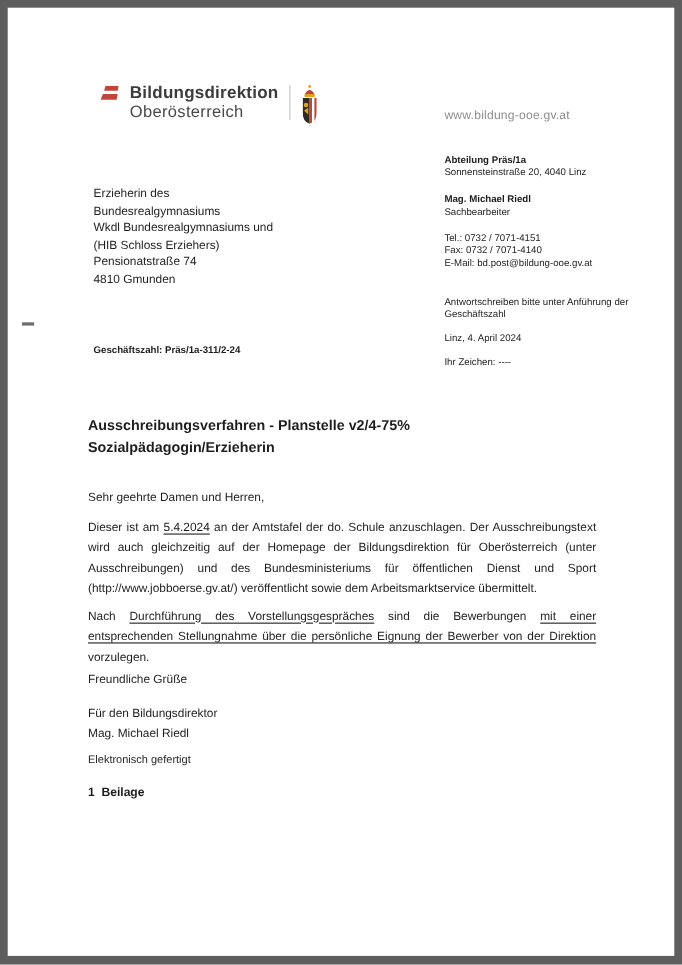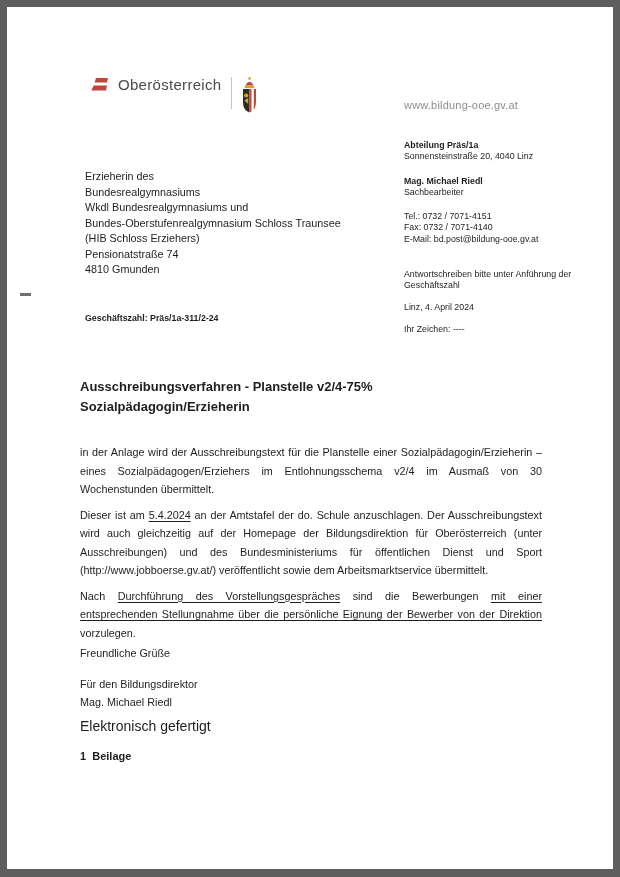--- a/index.html
+++ b/index.html
@@ -38,35 +38,36 @@
 
   
   .letter{position:absolute;left:73px;top:370px;width:462px;font-size:10.8px;line-height:18.5px;}
   .subject{font-size:13px;font-weight:bold;line-height:20px;margin:0 0 26px 0;}
   .salutation{margin:0 0 9px 0;}
   .body-p{margin:0 0 7px 0;text-align:justify;}
   .body-p.last{margin-bottom:2px;}
   .u{text-decoration:underline;text-underline-offset:2px;}
   .closing{margin:0 0 6px 0;}
   .signature{margin:12px 0 9px 0;}
-  .signed-note{font-size:14px;line-height:11px;margin:0 0 15px 0;}
+  .signed-note{font-size:10px;line-height:11px;margin:0 0 15px 0;}
   .enclosure{font-size:11px;font-weight:bold;white-space:pre-wrap;}
 </style>
 </head>
 <body>
 
 <div class="canvas">
   <div class="page">
 
     <div class="logo-row">
       <svg class="flag-svg" width="17" height="13" viewBox="0 0 17 13">
         <polygon points="5,0 17,0 16,4.6 3.6,4.6" fill="#c0453a"></polygon>
         <polygon points="2.6,7.4 16,7.4 15,12.6 0.4,12.6" fill="#c0453a"></polygon>
       </svg>
       <div class="logo-text">
+        <div class="logo-line1">Bildungsdirektion</div>
         <div class="logo-line2">Oberösterreich</div>
       </div>
       <div class="logo-divider"></div>
       <svg width="17" height="37" viewBox="0 0 17 37">
         <defs>
             <clipPath id="sh">
               <path d="M2,13 H15 V26 Q15,34.5 8.5,36.5 Q2,34.5 2,26 Z"></path>
             </clipPath>
           </defs>
         <g clip-path="url(#sh)">
@@ -81,21 +82,20 @@
         <circle cx="8.5" cy="2.6" r="1.3" fill="#d9a520"></circle>
         <rect x="3.8" y="9.5" width="9.4" height="2.6" rx="0.6" fill="#d9a520"></rect>
       </svg>
     </div>
     <div class="website">www.bildung-ooe.gv.at</div>
 
     <div class="recipient">
         <div>Erzieherin des</div>
         <div>Bundesrealgymnasiums</div>
         <div>Wkdl Bundesrealgymnasiums und</div>
-        <div>Bundes-Oberstufenrealgymnasium Schloss Traunsee</div>
         <div>(HIB Schloss Erziehers)</div>
         <div>Pensionatstraße 74</div>
         <div>4810 Gmunden</div>
       </div>
 
     <div class="contact">
       <div class="cg1">
         <div class="bold">Abteilung Präs/1a</div>
         <div>Sonnensteinstraße 20, 4040 Linz</div>
       </div>
@@ -121,21 +121,21 @@
     </div>
 
     <div class="fold-mark"></div>
     <div class="gz">Geschäftszahl: Präs/1a-311/2-24</div>
 
     <div class="letter">
       <div class="subject">
         <div>Ausschreibungsverfahren - Planstelle v2/4-75%</div>
         <div>Sozialpädagogin/Erzieherin</div>
       </div>
-      <p class="body-p"><span>in der Anlage wird der Ausschreibungstext für die Planstelle einer Sozialpädagogin/Erzieherin – eines Sozialpädagogen/Erziehers im Entlohnungsschema v2/4 im Ausmaß von 30 Wochenstunden übermittelt.</span></p>
+      <p class="salutation">Sehr geehrte Damen und Herren,</p>
       <p class="body-p"><span>Dieser ist am </span><span class="u">5.4.2024</span><span> an der Amtstafel der do. Schule anzuschlagen. Der Ausschreibungstext wird auch gleichzeitig auf der Homepage der Bildungsdirektion für Oberösterreich (unter Ausschreibungen) und des Bundesministeriums für öffentlichen Dienst und Sport (http://www.jobboerse.gv.at/) veröffentlicht sowie dem Arbeitsmarktservice übermittelt.</span></p>
       <p class="body-p last"><span>Nach </span><span class="u">Durchführung des Vorstellungsgespräches</span><span> sind die Bewerbungen </span><span class="u">mit einer entsprechenden Stellungnahme über die persönliche Eignung der Bewerber von der Direktion</span><span> vorzulegen.</span></p>
       <p class="closing">Freundliche Grüße</p>
       <div class="signature">
         <div>Für den Bildungsdirektor</div>
         <div>Mag. Michael Riedl</div>
       </div>
       <p class="signed-note">Elektronisch gefertigt</p>
       <div class="enclosure">1  Beilage</div>
     </div>

